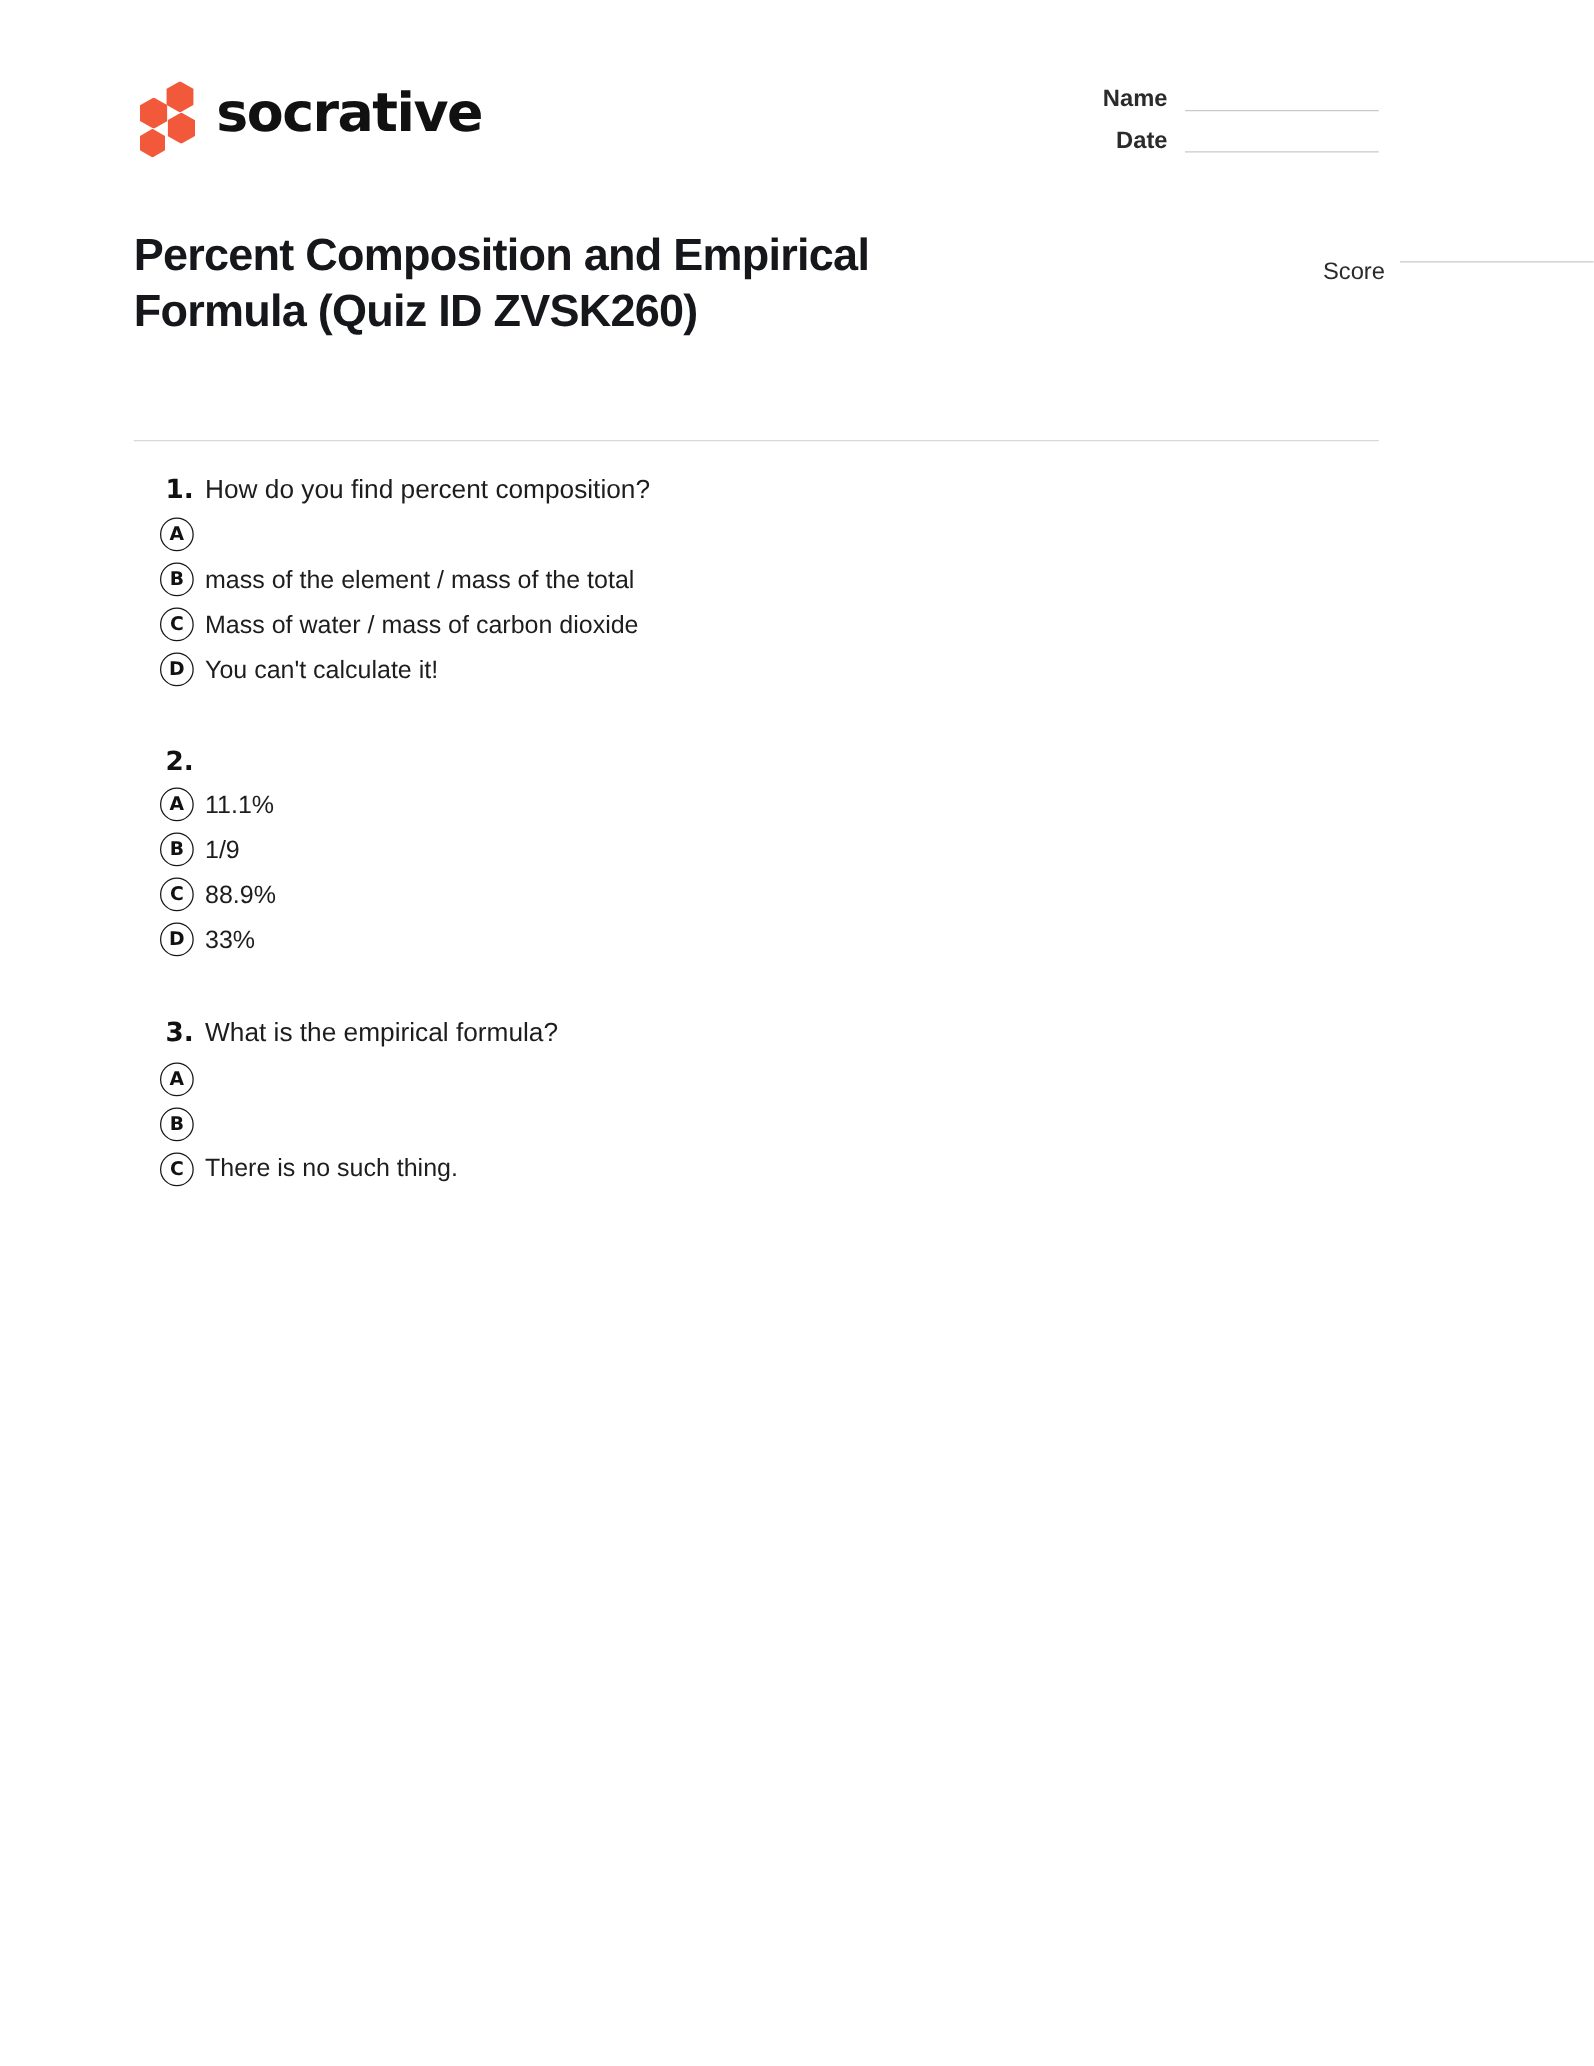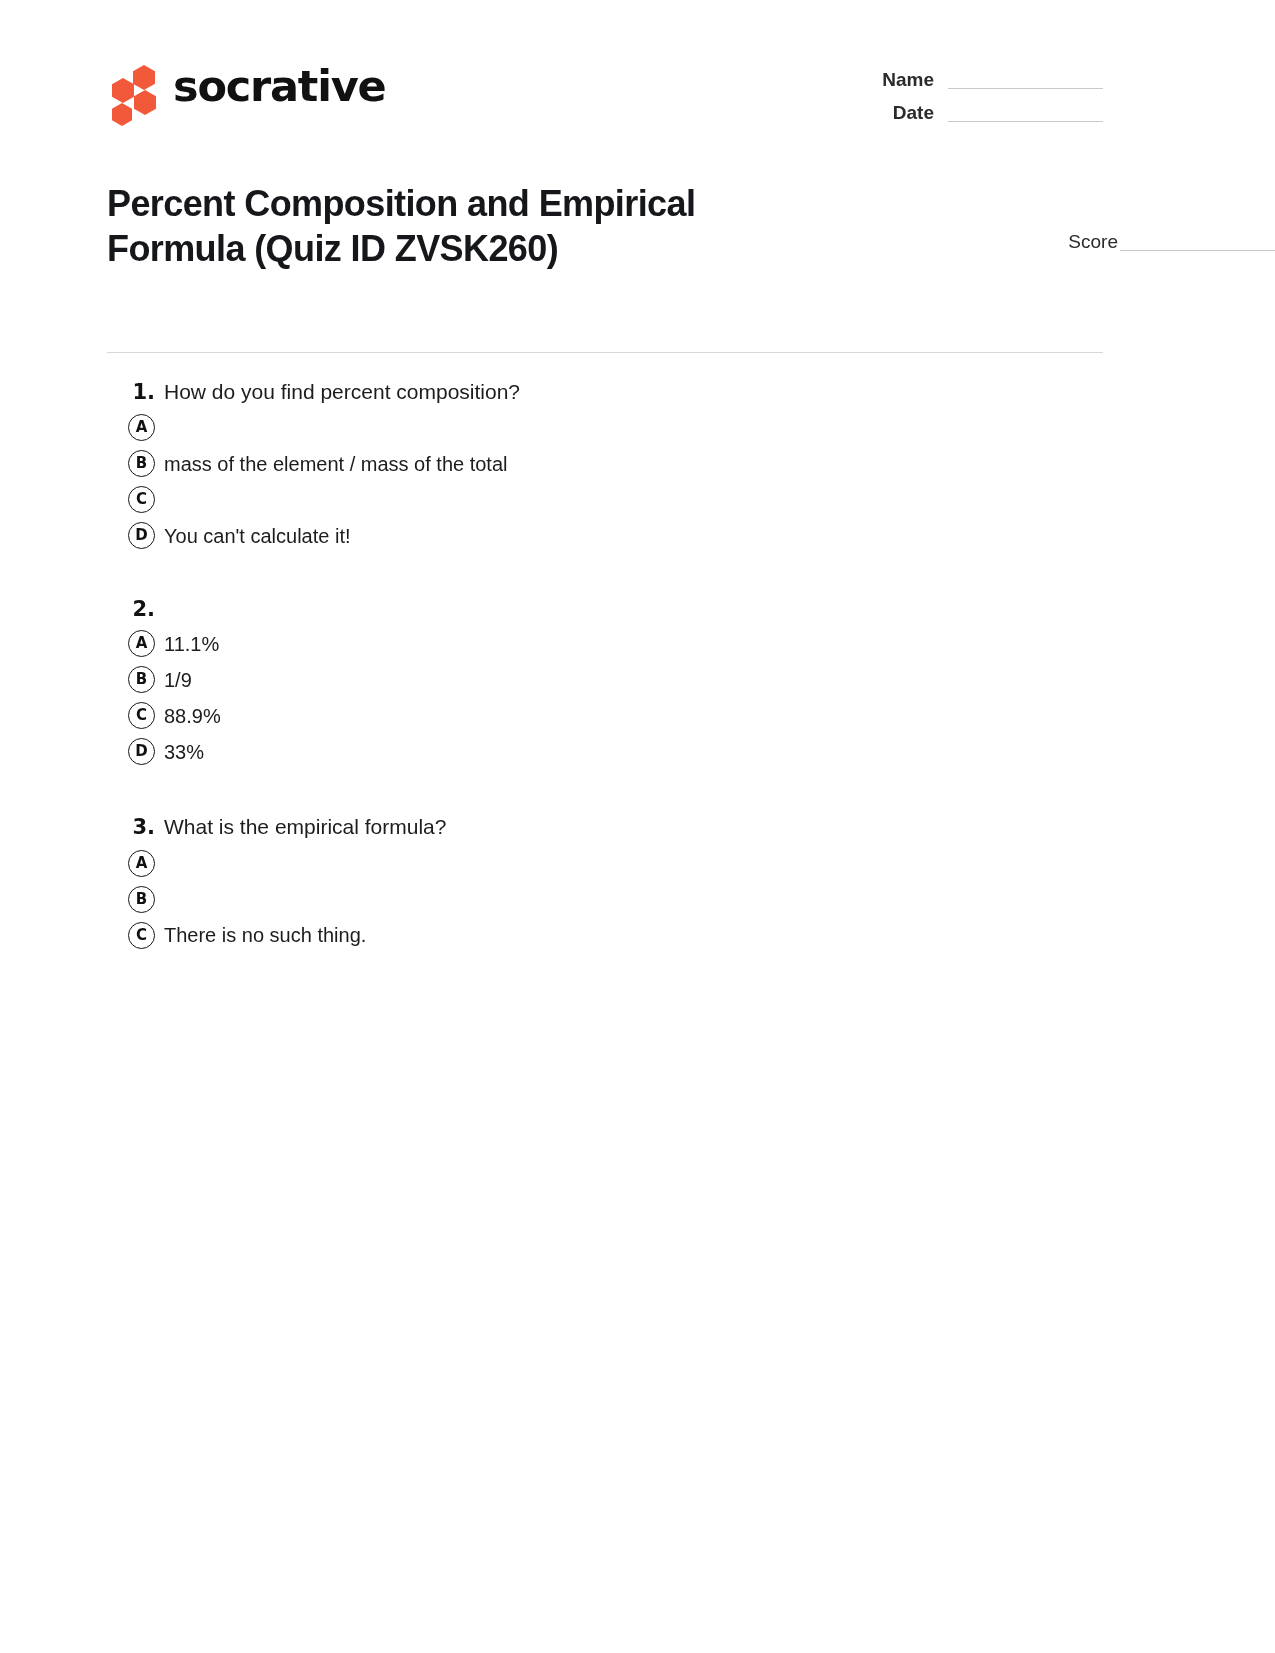--- a/index.html
+++ b/index.html
@@ -31,20 +31,21 @@
     top: 60px;
     width: 996px;
     height: 80px;
   }
 
   .logo {
     position: absolute;
     left: 0;
     top: 5px;
     display: flex;
+    align-items: center;
     gap: 14px;
   }
 
   .logo-mark {
     position: relative;
     width: 52px;
     height: 52px;
   }
   .hex {
     position: absolute;
@@ -89,25 +90,25 @@
   }
   .field-line {
     width: 155px;
     border-bottom: 1.5px solid #c9c9c9;
     height: 1px;
   }
 
   .score-row {
     position: absolute;
     right: 0;
-    top: 232px;
-    display: flex;
-    align-items: flex-end;
+    top: 208px;
+    display: flex;
+    align-items: flex-start;
     justify-content: flex-end;
-    gap: 2px;
+    gap: 12px;
     width: 260px;
   }
 
   
   .title {
     position: absolute;
     left: 107px;
     top: 158px;
     width: 640px;
     font-size: 36px;
@@ -248,20 +249,21 @@
       <div class="option-row">
         <span class="opt-bubble-cell">
           <span class="bubble">B</span>
         </span>
         <span class="opt-text">mass of the element / mass of the total</span>
       </div>
       <div class="option-row">
         <span class="opt-bubble-cell">
           <span class="bubble">C</span>
         </span>
+        <span class="opt-text">Mass of water / mass of carbon dioxide</span>
       </div>
       <div class="option-row">
         <span class="opt-bubble-cell">
           <span class="bubble">D</span>
         </span>
         <span class="opt-text">You can't calculate it!</span>
       </div>
     </div>
 
     <div class="question-block">

